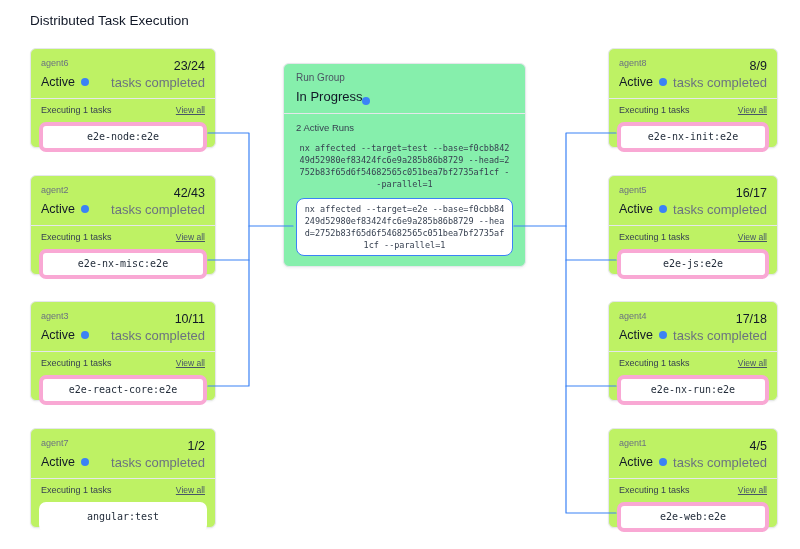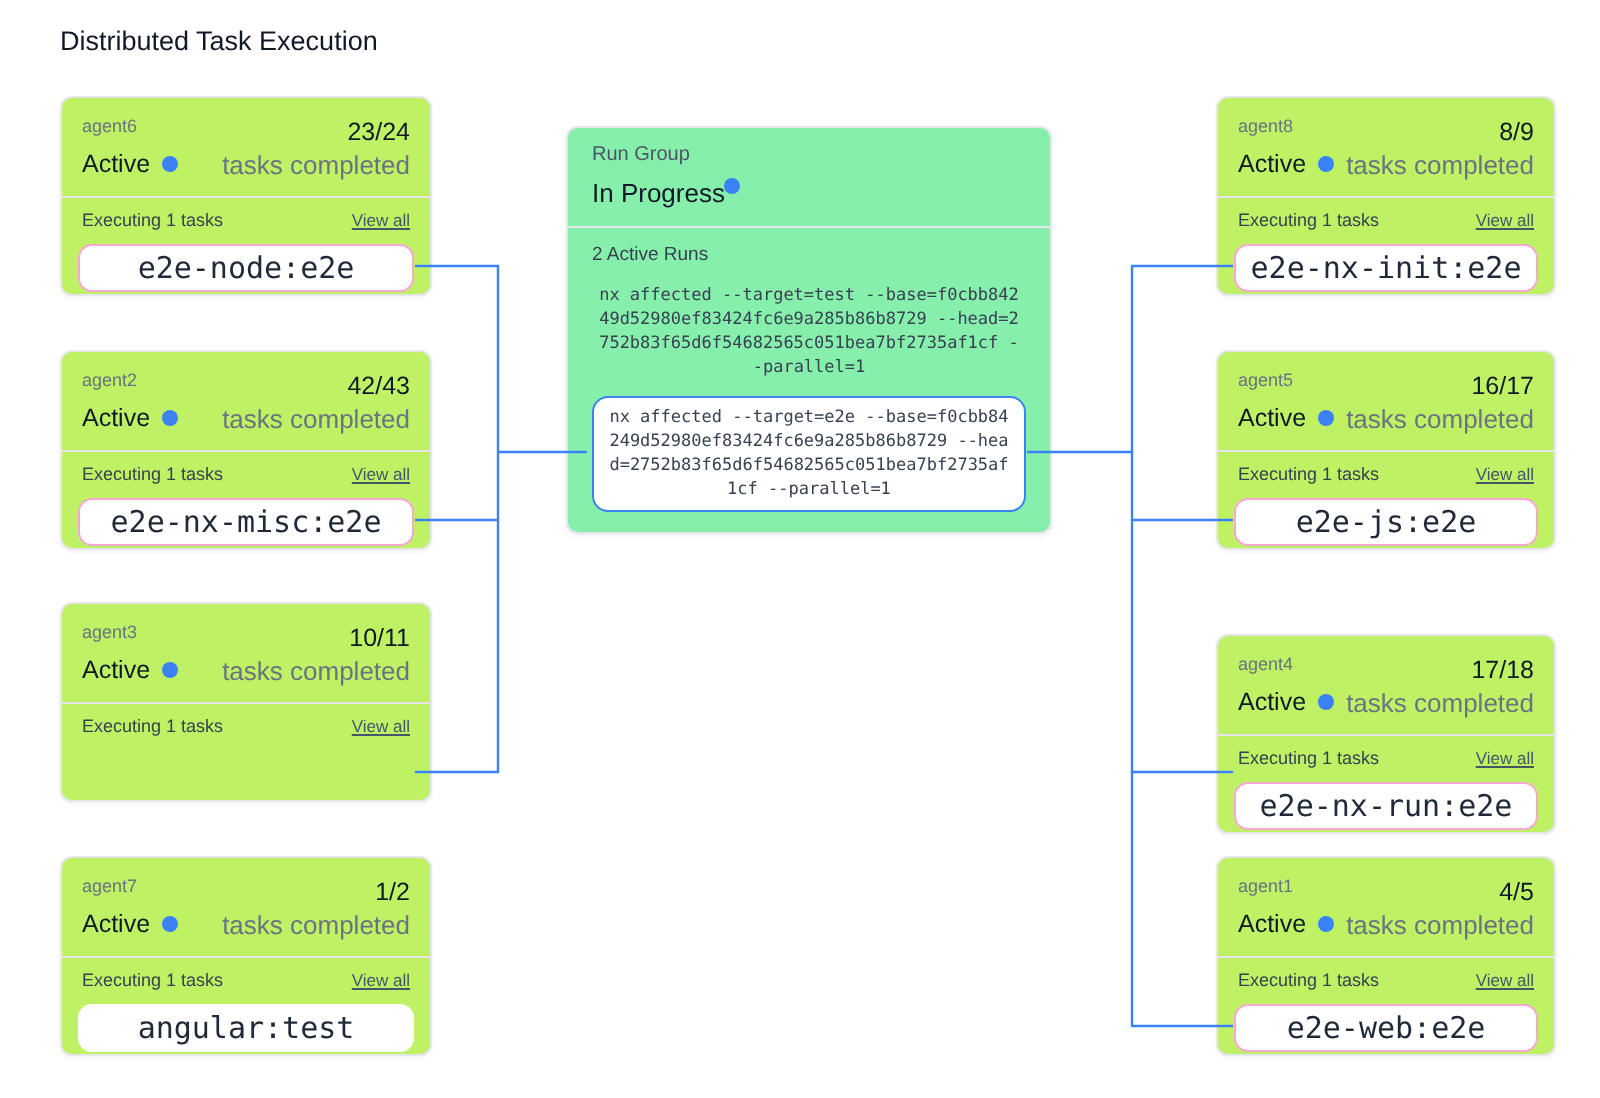--- a/index.html
+++ b/index.html
@@ -17,29 +17,29 @@
   .agent-name { font-size:9px; color:#6b7280; margin-bottom:5px; line-height:11px; }
   .agent-status { font-size:12.5px; color:#111827; display:flex; align-items:center; gap:6px; line-height:16px; }
   .dot { width:8px; height:8px; border-radius:50%; background:#3b82f6; display:inline-block; flex:0 0 auto; }
   .head-right { text-align:right; }
   .agent-count { font-size:12.5px; color:#111827; line-height:14px; margin-top:1px; margin-bottom:5px; }
   .muted { font-size:13px; color:#6b7280; line-height:10px; }
   .card-foot { border-top:1px solid #e5e7eb; padding:6px 8px 0; }
   .foot-row { display:flex; justify-content:space-between; align-items:center; padding:0 2px; height:11px; }
   .exec-label { font-size:9px; color:#374151; line-height:11px; }
   .view-all { font-size:8.5px; color:#475569; text-decoration:underline; cursor:pointer; line-height:11px; }
-  .task-pill { margin-top:6px; border:1px solid #f9a8d4; border-radius:7px; padding:5px 4px; text-align:center;
-               font-family:"DejaVu Sans Mono", monospace; font-size:15px; line-height:12px; color:#1f2937; background:#fff; }
+  .task-pill { margin-top:6px; border:4px solid #f9a8d4; border-radius:7px; padding:5px 4px; text-align:center;
+               font-family:"DejaVu Sans Mono", monospace; font-size:10px; line-height:12px; color:#1f2937; background:#fff; }
   .task-pill.plain { border-color:transparent; }
 
   .run-card { position:absolute; z-index:1; left:283px; top:63px; width:243px; background:#86efac;
               border:1px solid #e5e7eb; border-radius:6px; box-shadow:0 1px 3px rgba(16,24,40,.07); }
   .run-head { padding:8px 12px; display:flex; justify-content:space-between; border-bottom:1px solid #e5e7eb; }
   .run-label { font-size:10px; color:#4b5563; line-height:12px; margin-bottom:5px; }
-  .run-status { font-size:13px; color:#111827; display:flex; align-items:flex-start; gap:0; line-height:16px; }
+  .run-status { font-size:13px; color:#111827; display:flex; align-items:flex-end; gap:0; line-height:16px; }
   .run-count { font-size:13px; color:#111827; line-height:14px; margin-bottom:4px; text-align:right; }
   .run-count-label { font-size:9px; color:#6b7280; text-align:right; line-height:10px; }
   .run-body { padding:8px 12px 10px; }
   .active-runs { font-size:9.5px; color:#374151; line-height:12px; margin-bottom:8px; }
   .code { font-family:"DejaVu Sans Mono", monospace; font-size:8.5px; line-height:12px; color:#374151;
           text-align:center; word-break:break-all; padding:0 2px; }
   .code-pill { margin-top:8px; border:1px solid #3b82f6; border-radius:8px; padding:4px 5px; background:#fff; }
 </style>
 </head>
 <body>
@@ -118,20 +118,21 @@
       <div class="head-right">
         <div class="agent-count">10/11</div>
         <div class="muted">tasks completed</div>
       </div>
     </div>
     <div class="card-foot">
       <div class="foot-row">
         <span class="exec-label">Executing 1 tasks</span>
         <a class="view-all">View all</a>
       </div>
+      <div class="task-pill">e2e-react-core:e2e</div>
     </div>
   </div>
 
   <div class="agent-card" style="left:30px; top:428px; width:186px;">
     <div class="card-head">
       <div class="head-left">
         <div class="agent-name">agent7</div>
         <div class="agent-status">
           <span>Active</span>
           <span class="dot"></span>
@@ -209,21 +210,21 @@
     </div>
     <div class="card-foot">
       <div class="foot-row">
         <span class="exec-label">Executing 1 tasks</span>
         <a class="view-all">View all</a>
       </div>
       <div class="task-pill">e2e-js:e2e</div>
     </div>
   </div>
 
-  <div class="agent-card" style="left:608px; top:301px; width:170px;margin-top:16px;">
+  <div class="agent-card" style="left:608px; top:301px; width:170px;">
     <div class="card-head">
       <div class="head-left">
         <div class="agent-name">agent4</div>
         <div class="agent-status">
           <span>Active</span>
           <span class="dot"></span>
         </div>
       </div>
       <div class="head-right">
         <div class="agent-count">17/18</div>

